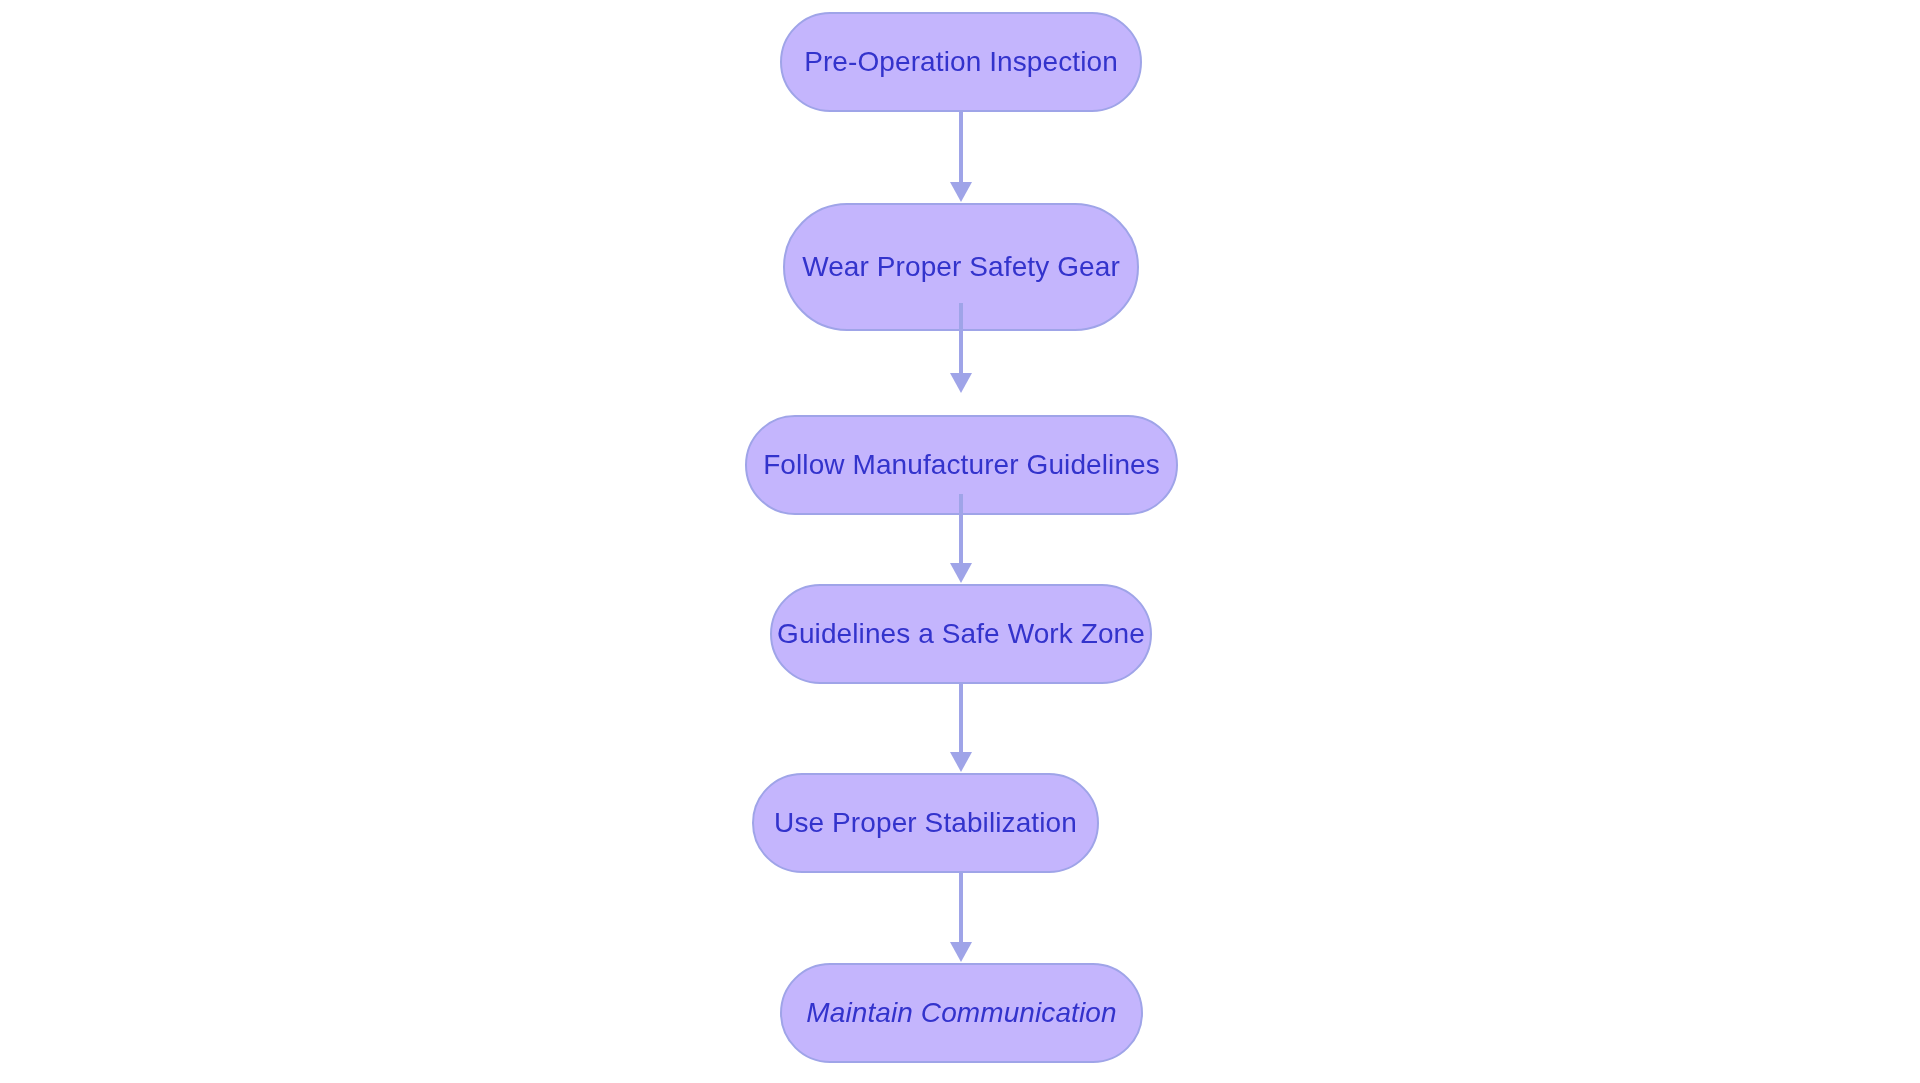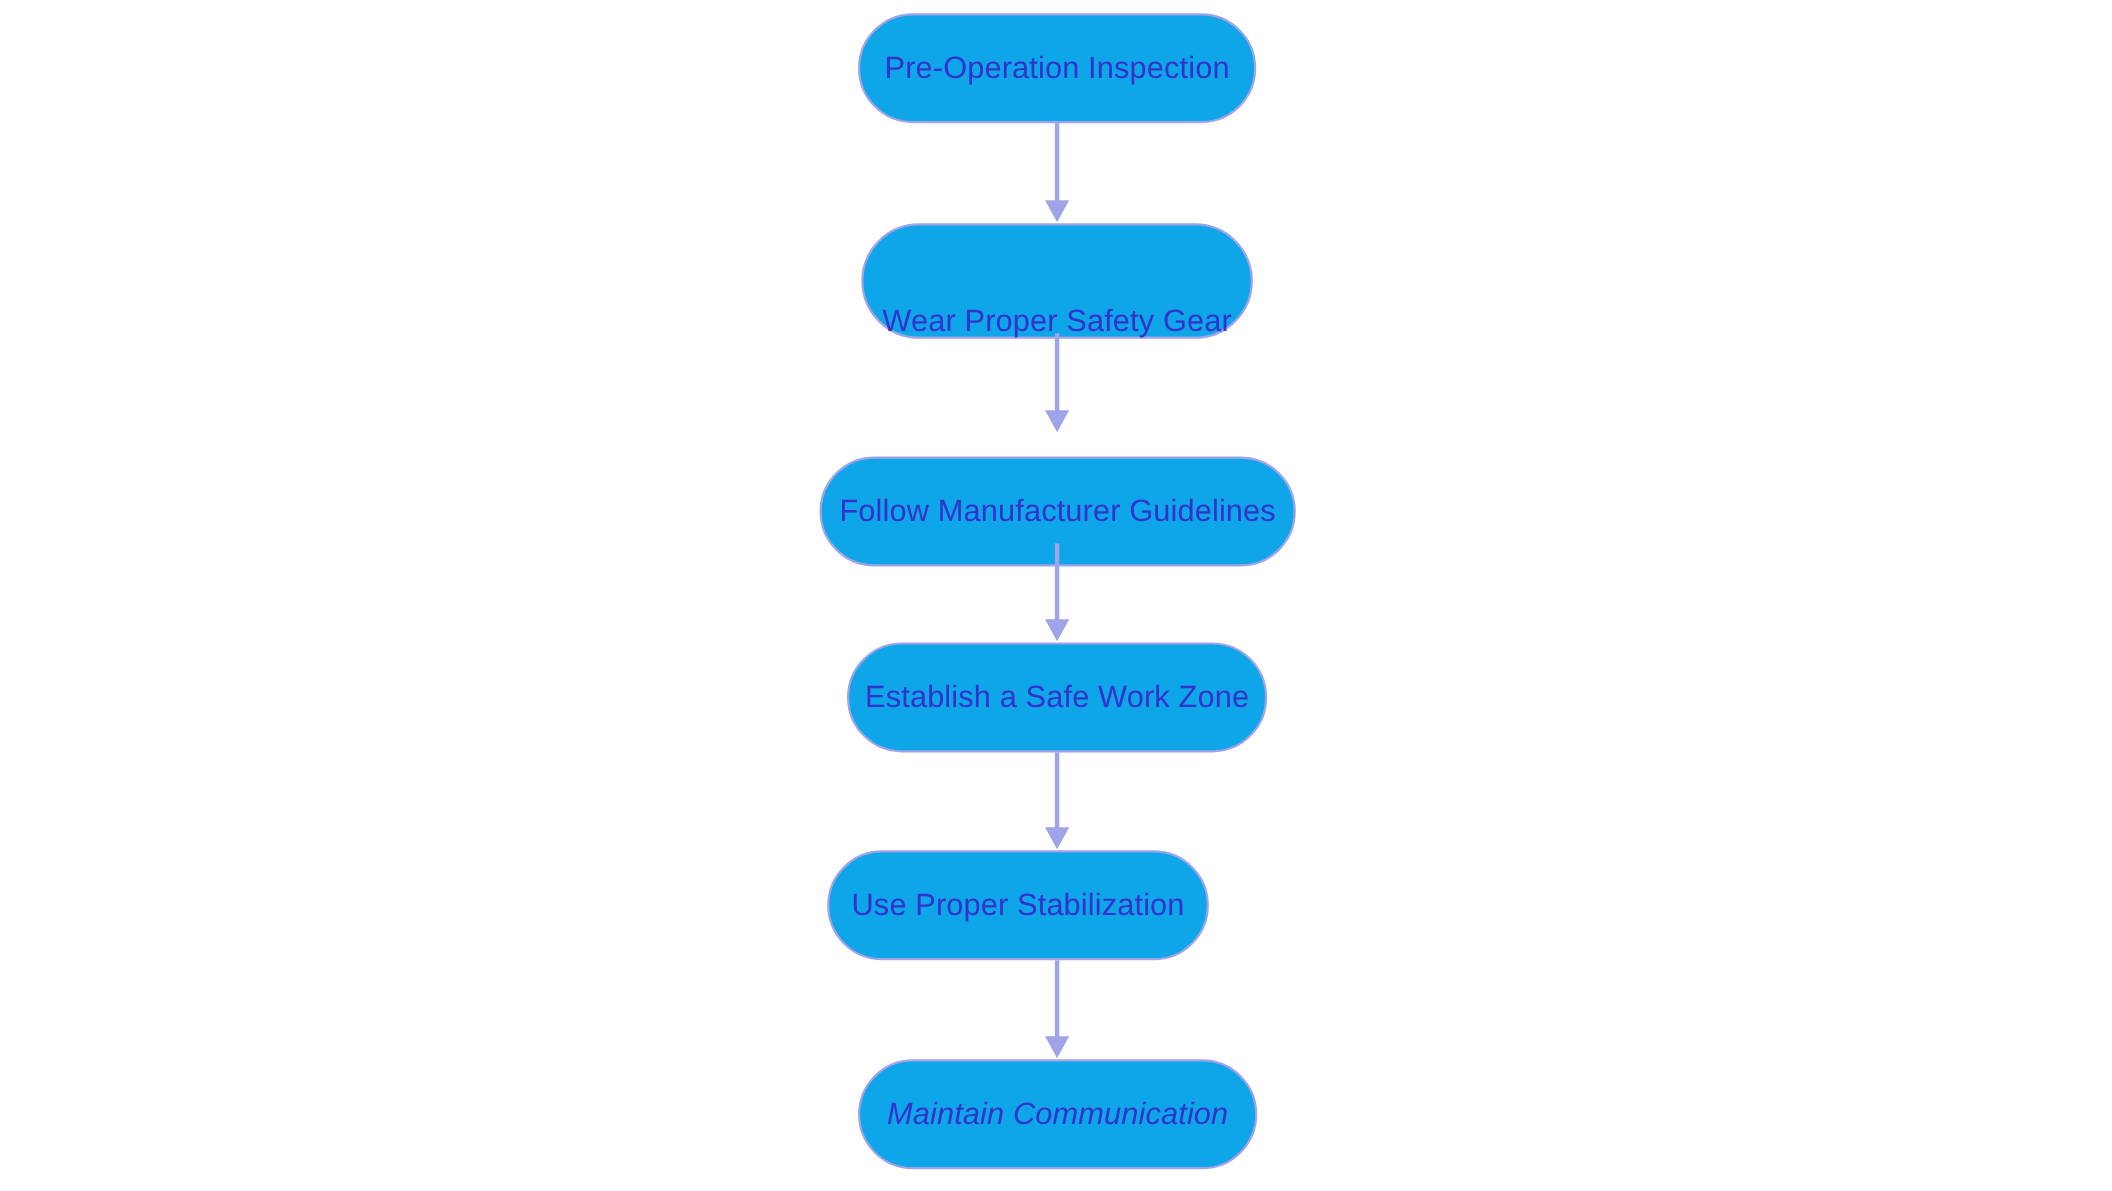--- a/index.html
+++ b/index.html
@@ -28,21 +28,21 @@
     position: absolute;
     left: 0;
     top: 0;
     width: 1920px;
     height: 1083px;
   }
 
   .node {
     position: absolute;
     box-sizing: border-box;
-    background: #0ea5e9;
+    background: #c4b5fd;
     border: 2px solid #9fa4e8;
     border-radius: 9999px;
     display: flex;
     align-items: center;
     justify-content: center;
     color: #3333cc;
     font-size: 28px;
     font-weight: 400;
     letter-spacing: 0.1px;
     white-space: nowrap;
@@ -76,21 +76,21 @@
       <span class="node-label">Pre-Operation Inspection</span>
     </div>
 
     <div class="connector" style="left:948px; top:112px; height:91px;">
       <svg width="26" height="91" viewBox="0 0 26 91" xmlns="http://www.w3.org/2000/svg">
         <line x1="13" y1="0" x2="13" y2="72" stroke="#9fa4e8" stroke-width="4"></line>
         <polygon points="2,70 24,70 13,90" fill="#9fa4e8"></polygon>
       </svg>
     </div>
 
-    <div class="node" style="left:783px; top:203px; width:356px; height:105px;align-items:flex-end;">
+    <div class="node" style="left:783px; top:203px; width:356px; height:128px;">
       <span class="node-label">Wear Proper Safety Gear</span>
     </div>
 
     <div class="connector" style="left:948px; top:303px; height:91px;">
       <svg width="26" height="91" viewBox="0 0 26 91" xmlns="http://www.w3.org/2000/svg">
         <line x1="13" y1="0" x2="13" y2="72" stroke="#9fa4e8" stroke-width="4"></line>
         <polygon points="2,70 24,70 13,90" fill="#9fa4e8"></polygon>
       </svg>
     </div>
 
@@ -99,21 +99,21 @@
     </div>
 
     <div class="connector" style="left:948px; top:494px; height:90px;">
       <svg width="26" height="90" viewBox="0 0 26 90" xmlns="http://www.w3.org/2000/svg">
         <line x1="13" y1="0" x2="13" y2="71" stroke="#9fa4e8" stroke-width="4"></line>
         <polygon points="2,69 24,69 13,89" fill="#9fa4e8"></polygon>
       </svg>
     </div>
 
     <div class="node" style="left:770px; top:584px; width:382px; height:100px;">
-      <span class="node-label">Establish a Safe Work Zone</span>
+      <span class="node-label">Guidelines a Safe Work Zone</span>
     </div>
 
     <div class="connector" style="left:948px; top:684px; height:89px;">
       <svg width="26" height="89" viewBox="0 0 26 89" xmlns="http://www.w3.org/2000/svg">
         <line x1="13" y1="0" x2="13" y2="70" stroke="#9fa4e8" stroke-width="4"></line>
         <polygon points="2,68 24,68 13,88" fill="#9fa4e8"></polygon>
       </svg>
     </div>
 
     <div class="node" style="left:752px; top:773px; width:347px; height:100px;">

